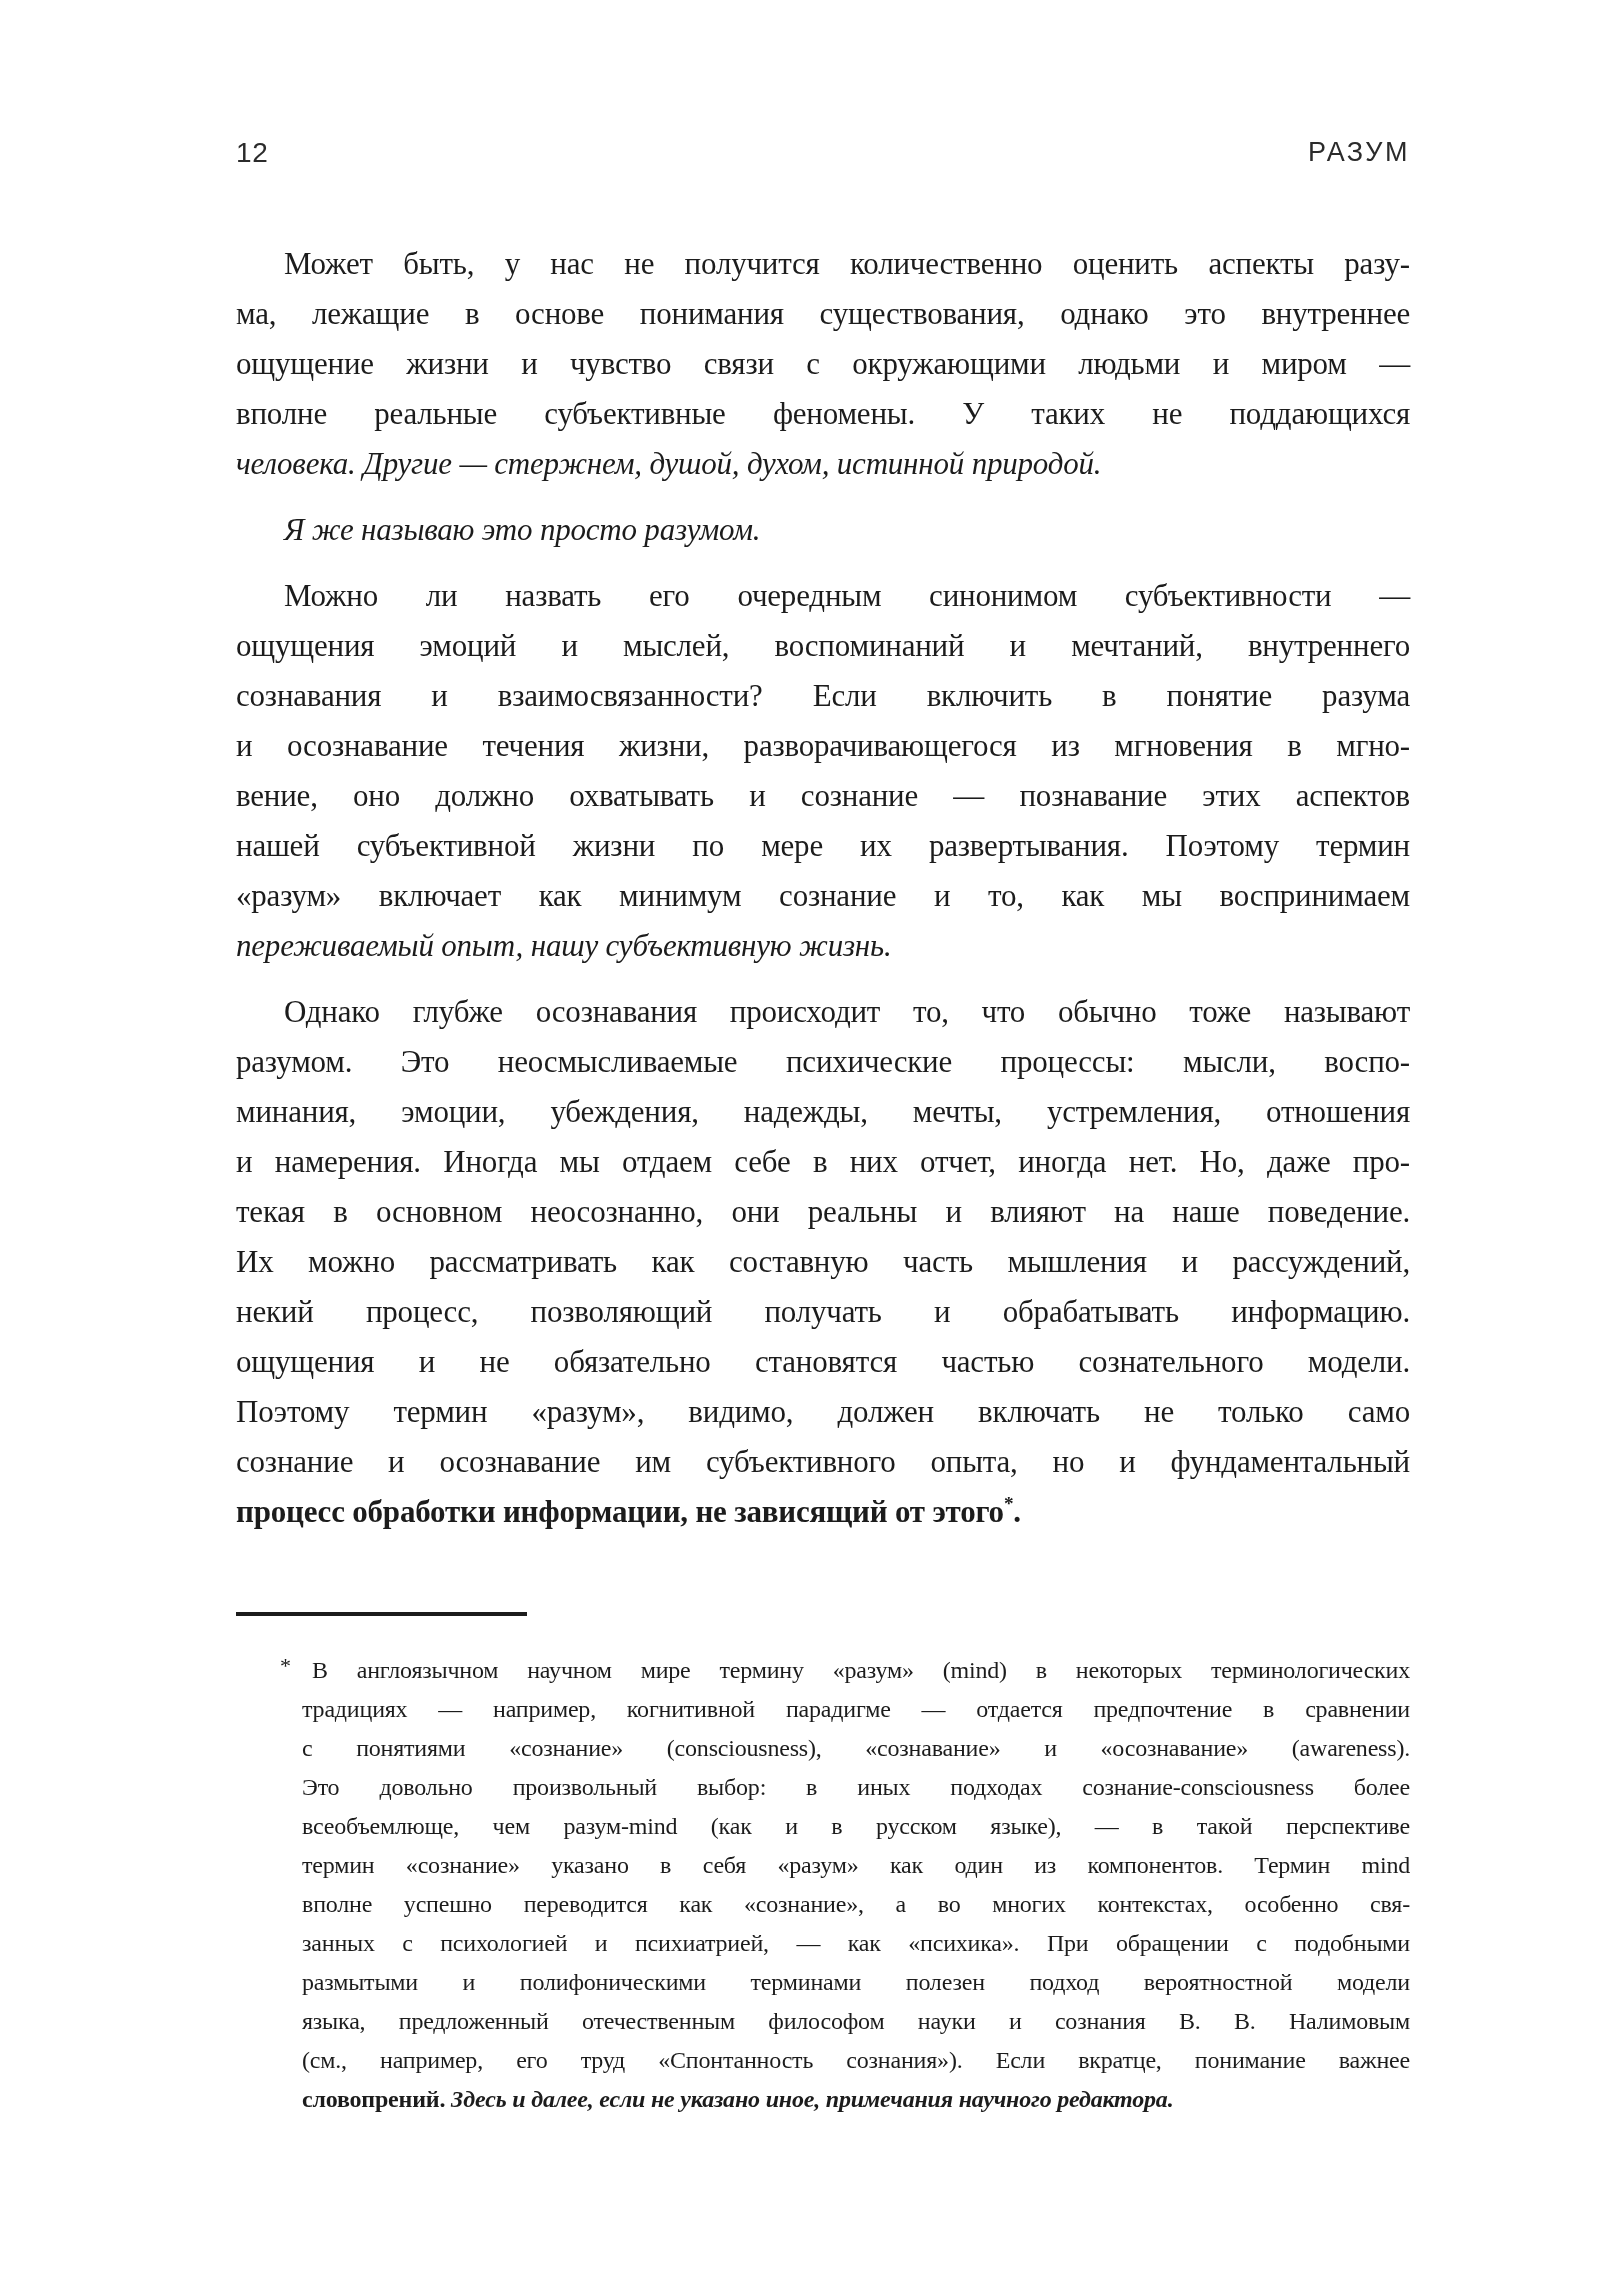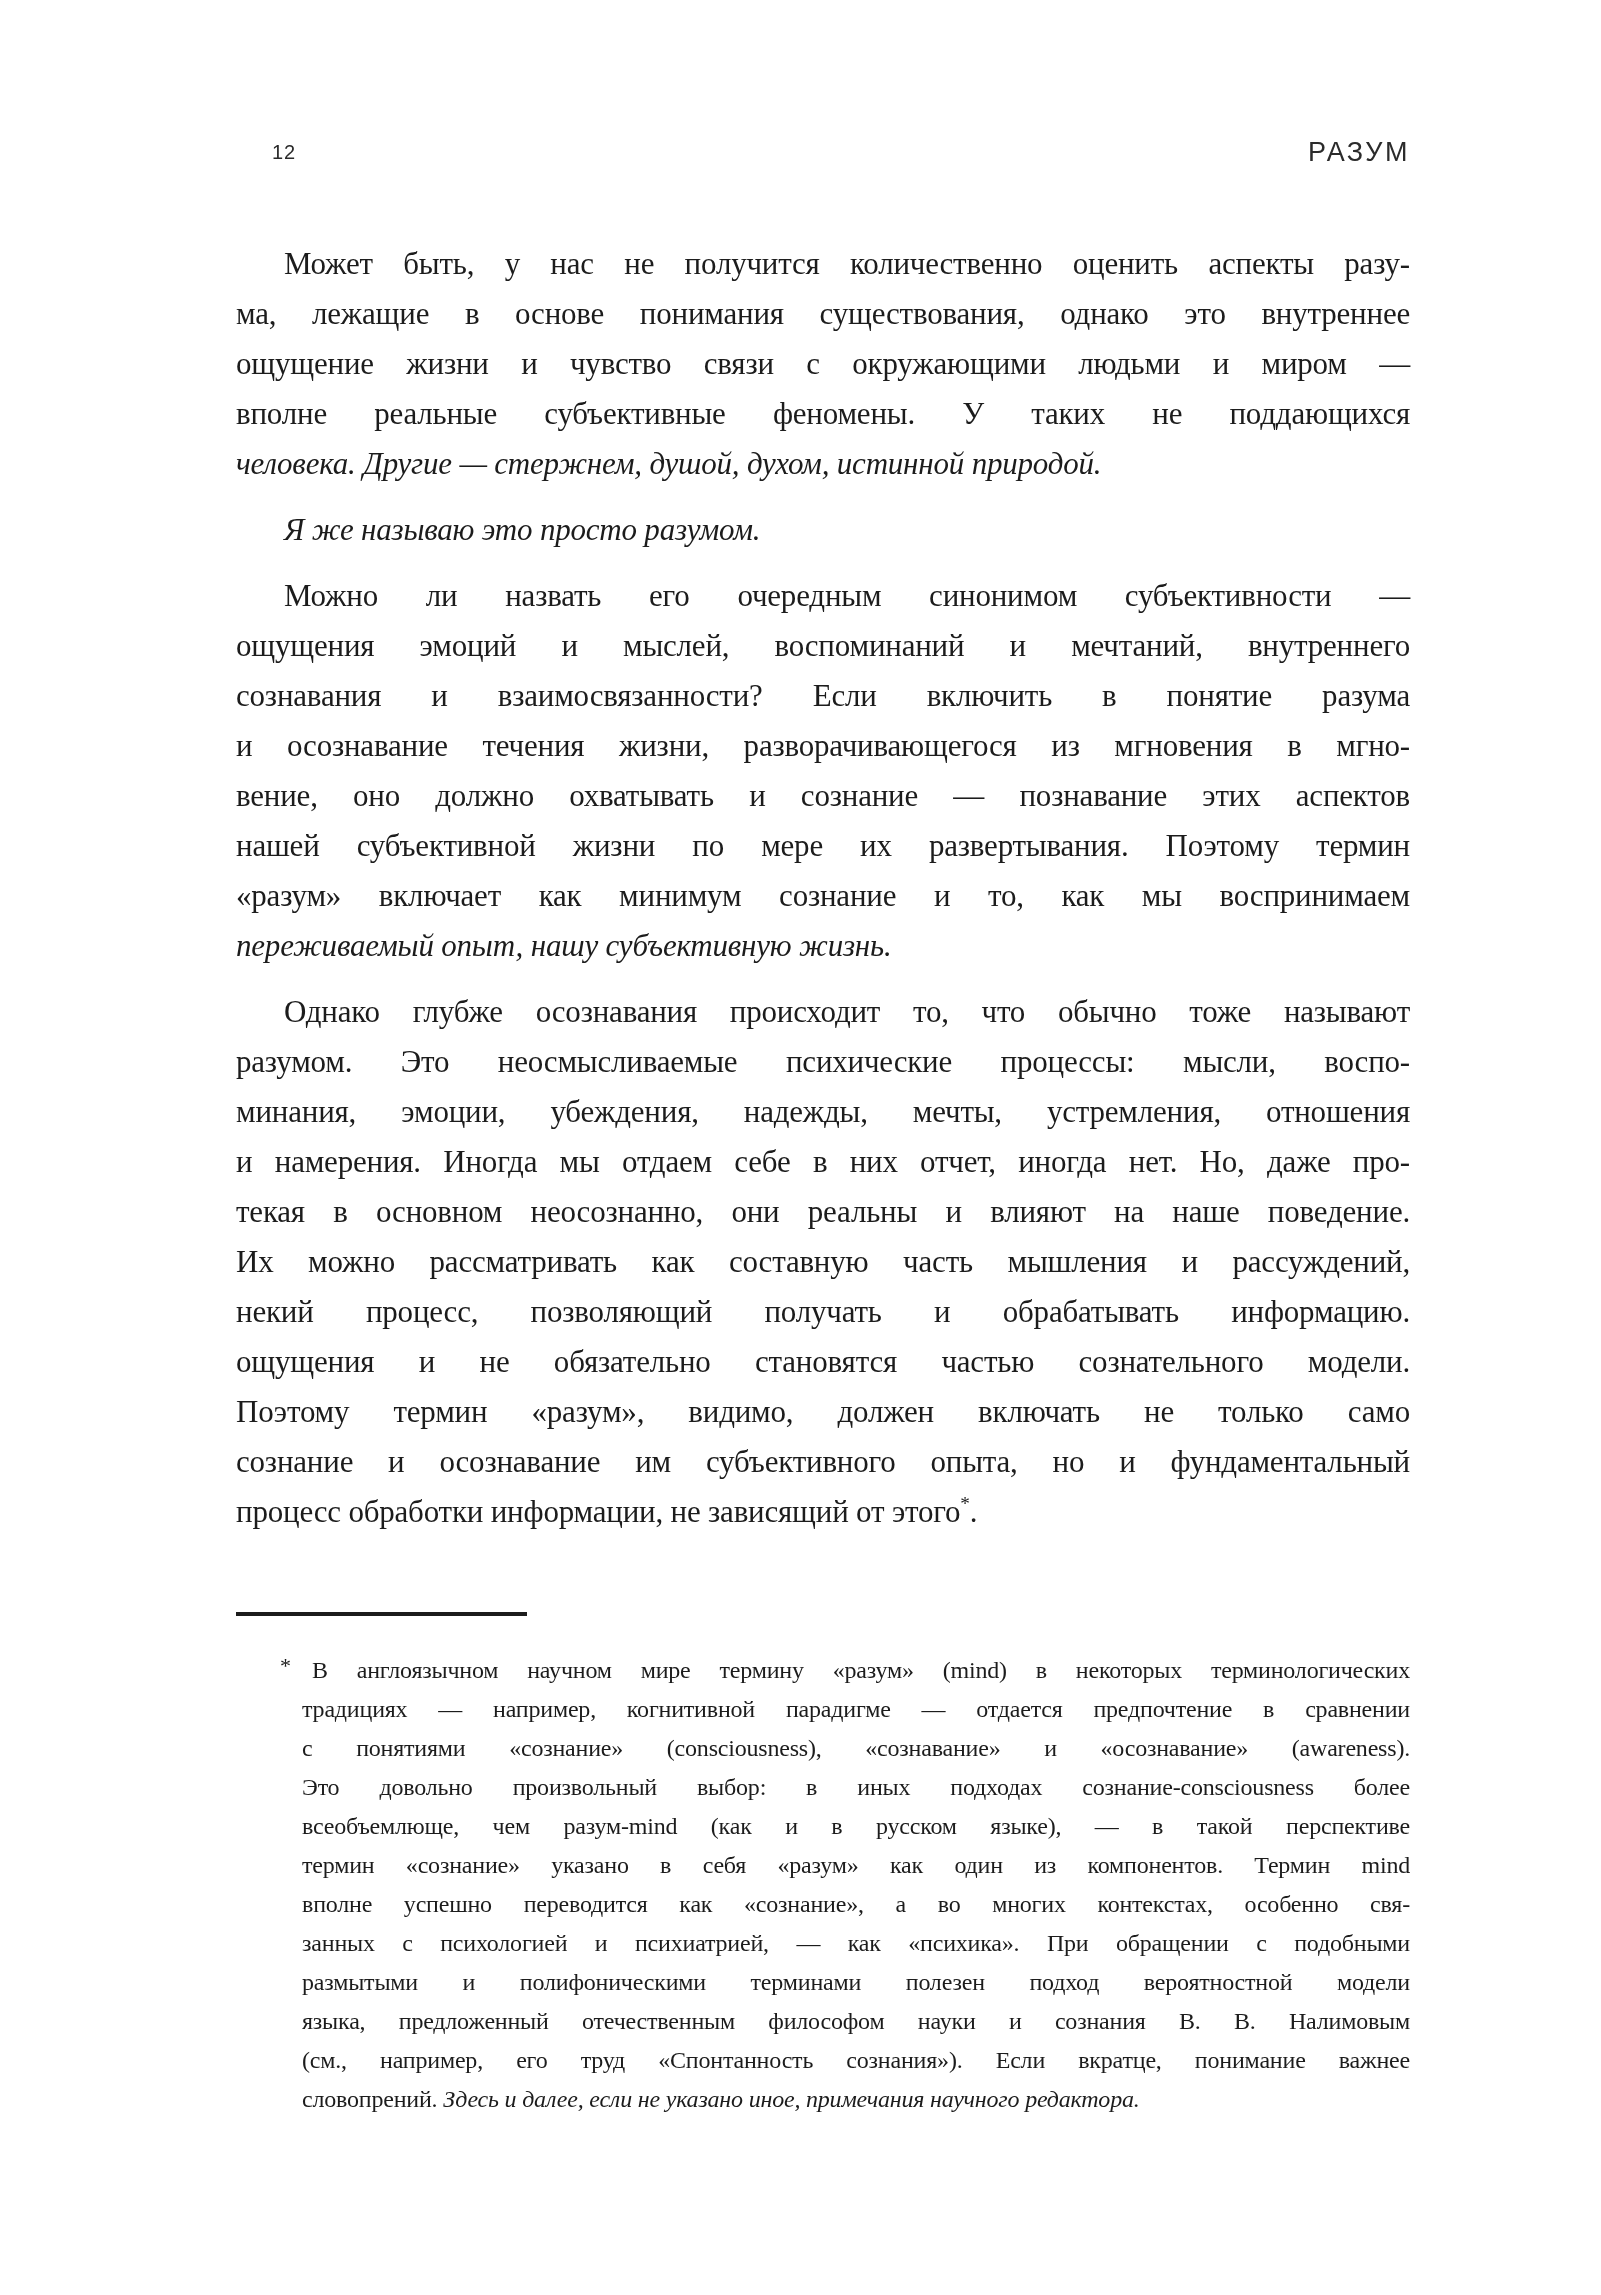--- a/index.html
+++ b/index.html
@@ -21,23 +21,22 @@
     height: 33px;
     line-height: 33px;
     font-family: "Liberation Sans", "DejaVu Sans", sans-serif;
     font-weight: 300;
     color: #2b2b2b;
   }
   .pagehead .pgnum {
     position: absolute;
     left: 0;
     top: 0;
-    font-size: 20px;
+    font-size: 28px;
     letter-spacing: 0.8px;
-    margin-left: 36px;
   }
   .pagehead .runtitle {
     display: block;
     text-align: right;
     font-size: 27px;
     letter-spacing: 2.5px;
   }
   
   .bodytext {
     position: absolute;
@@ -52,20 +51,21 @@
     text-align: justify;
     text-align-last: justify;
     text-justify: inter-word;
     white-space: normal;
   }
   .left-last .jline:last-child { text-align-last: left; font-style: italic; }
   .para .plines .jline:first-child { text-indent: 48px; margin-top: 16px; }
   .manual-last {
     text-align: right;
     text-align-last: left;
+    font-weight: bold;
   }
   .manual-last sup {
     font-size: 62%;
     line-height: 0;
     vertical-align: 11.6px;
   }
   
   .fnrule {
     position: absolute;
     top: 1612px;

